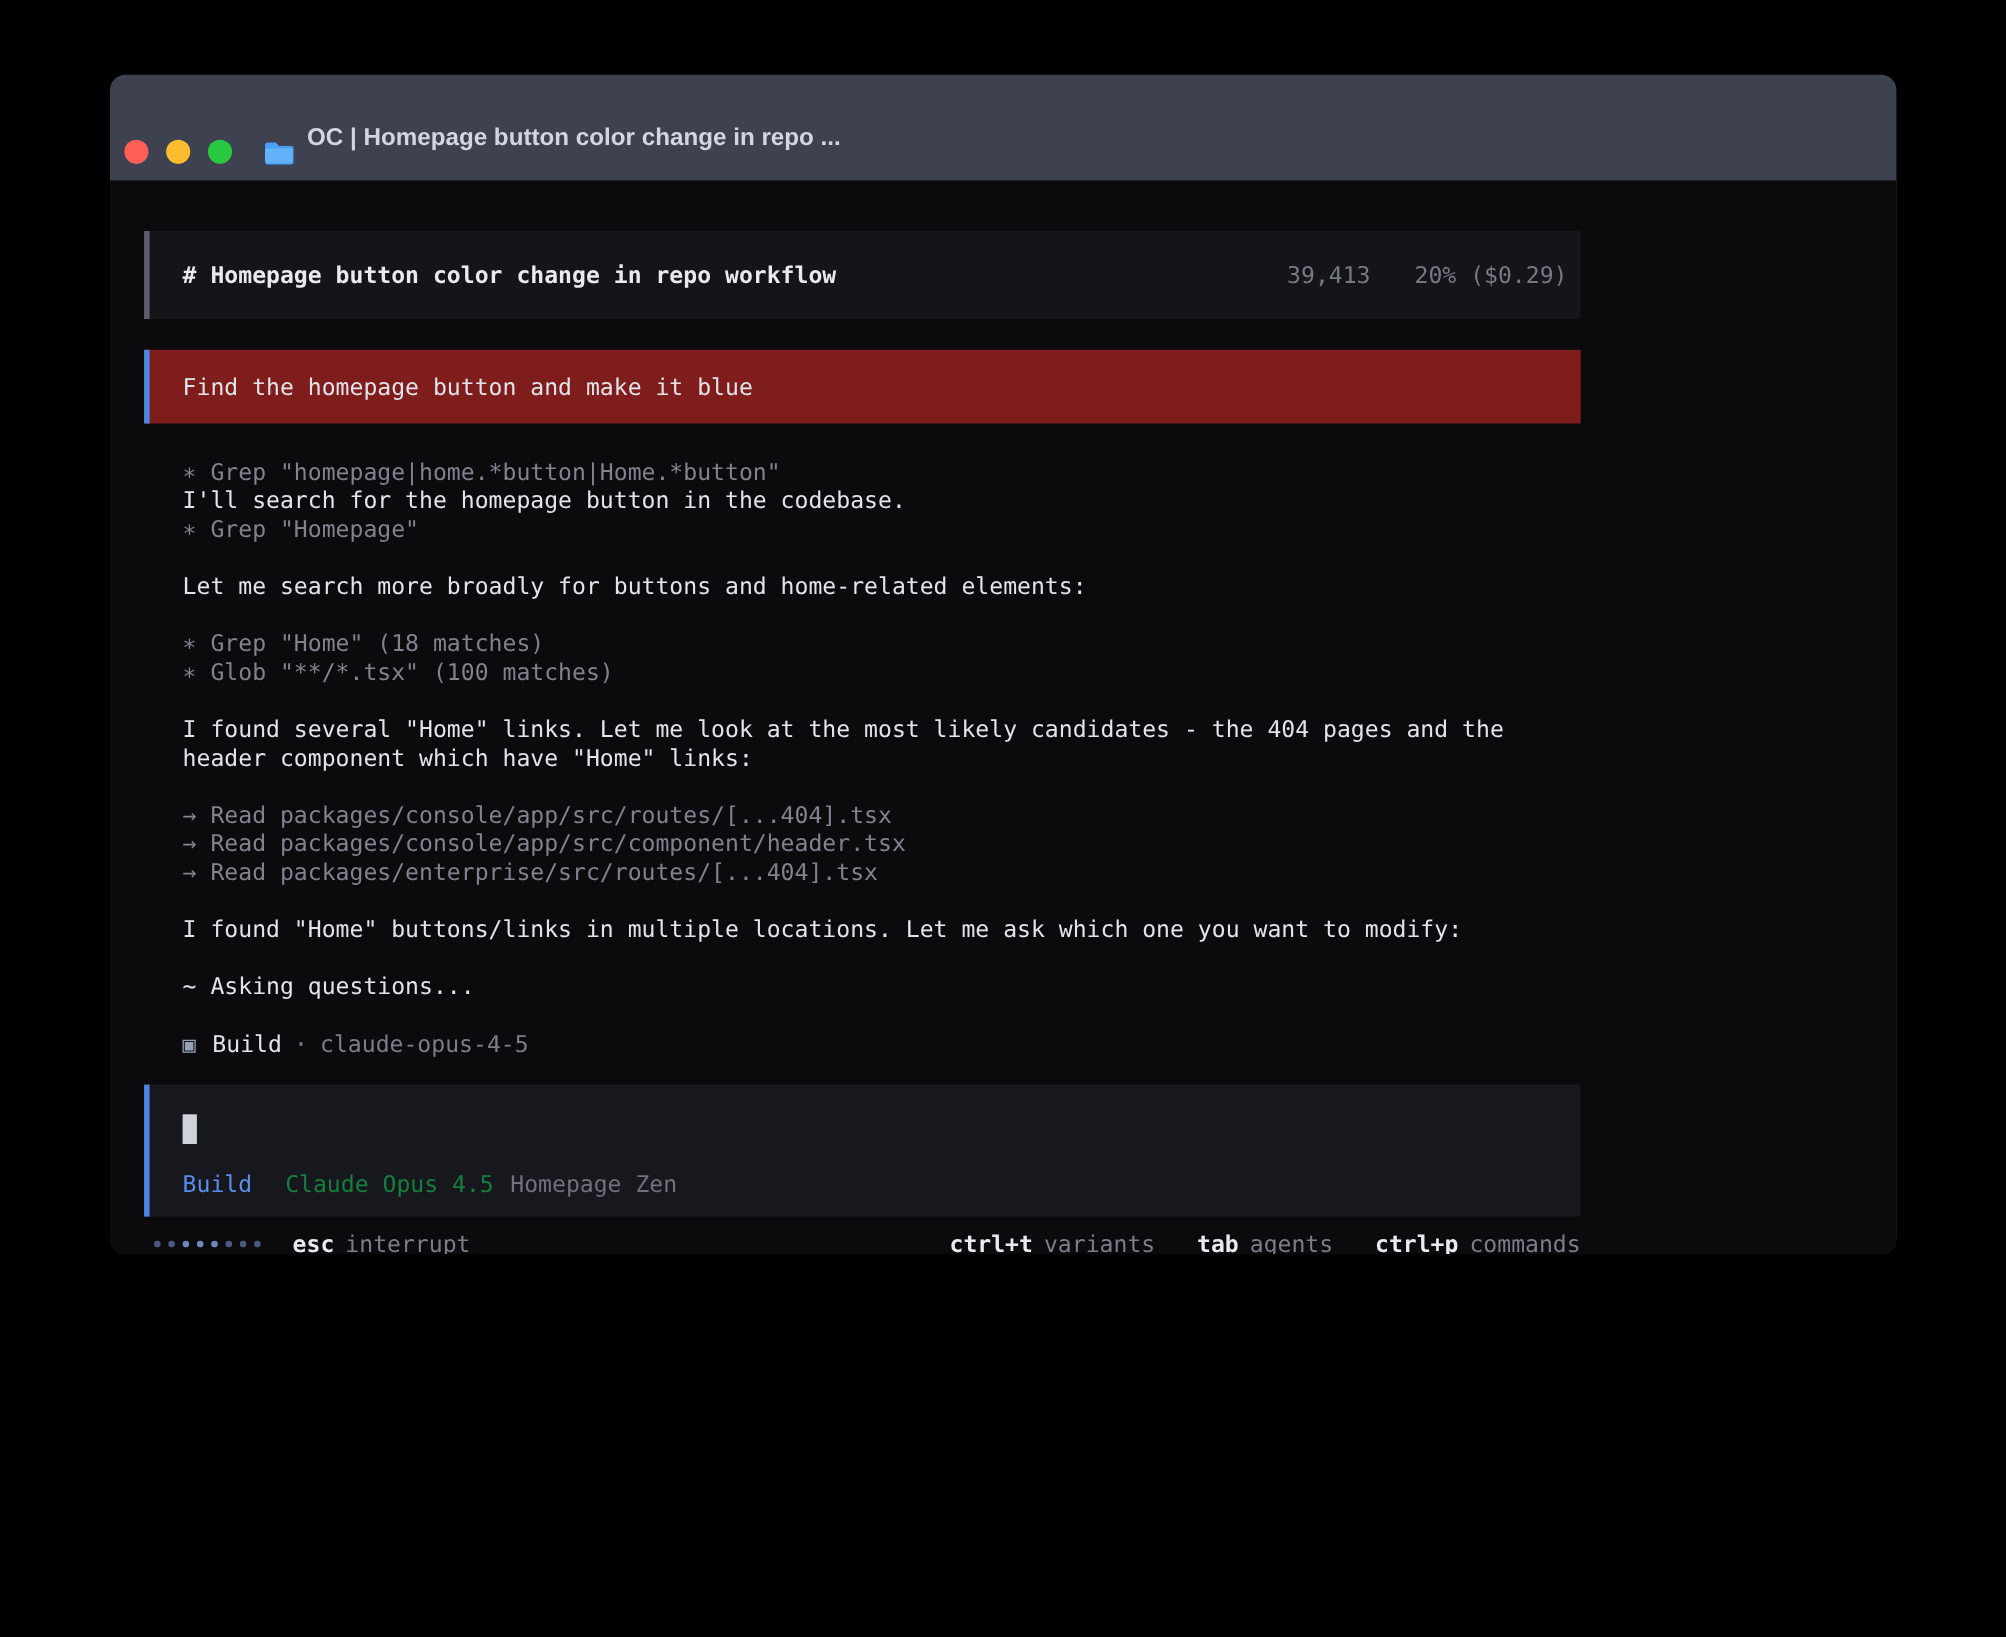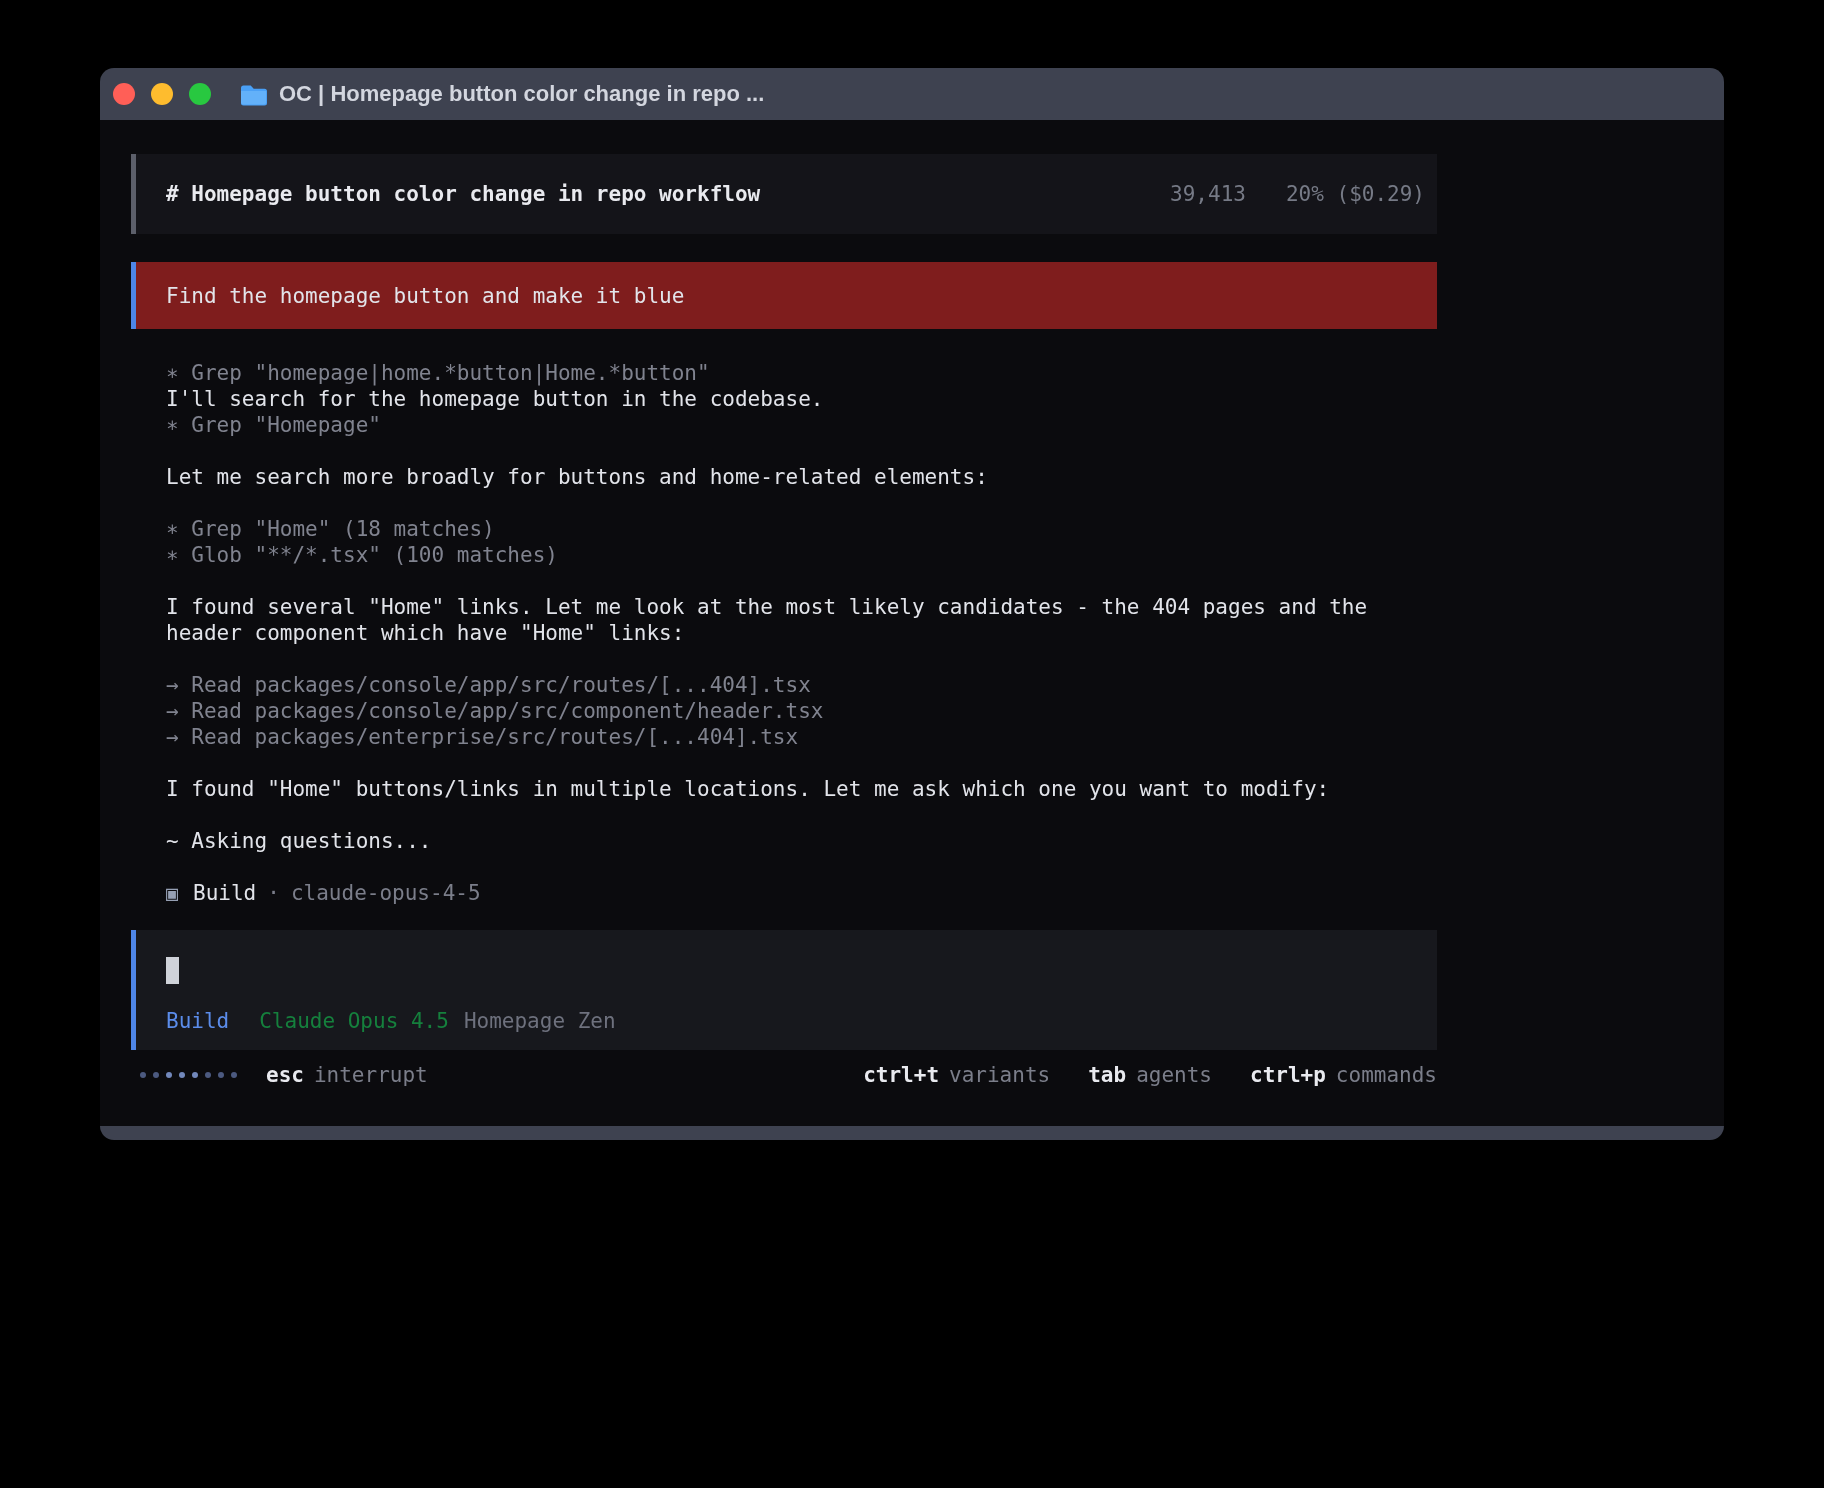--- a/index.html
+++ b/index.html
@@ -16,22 +16,23 @@
   .window {
     position: absolute; left: 100px; top: 68px;
     width: 1624px; height: 1072px;
     background: #3e4250;
     border-radius: 14px;
     overflow: hidden;
     box-shadow: 0 30px 80px rgba(0,0,0,0.85);
   }
   .titlebar {
     height: 52px;
-    display: flex; align-items: center;
+    display: flex; 
     padding-left: 13px;
+    margin-top: 44px;
   }
   .traffic { display: flex; gap: 16px; align-items: center; }
   .light { width: 22px; height: 22px; border-radius: 50%; border: none; padding: 0; }
   .light.red    { background: #ff5f57; }
   .light.yellow { background: #febc2e; }
   .light.green  { background: #28c840; }
   .folder { margin-left: 29px; display: flex; align-items: center; }
   .win-title {
     margin-left: 12px;
     font-family: "Liberation Sans", sans-serif;
@@ -40,21 +41,21 @@
     white-space: nowrap;
   }
 
   
   .screen {
     height: 1006px;
     background: #0b0b0e;
     position: relative;
   }
   .col {
-    position: absolute; left: 31px; top: 4px;
+    position: absolute; left: 31px; top: 16px;
     width: 1306px;
     font-size: 21px; line-height: 26px;
     color: #e2e4ea;
   }
 
   
   .session-header {
     margin-top: 30px;
     height: 80px;
     background: #141419;

